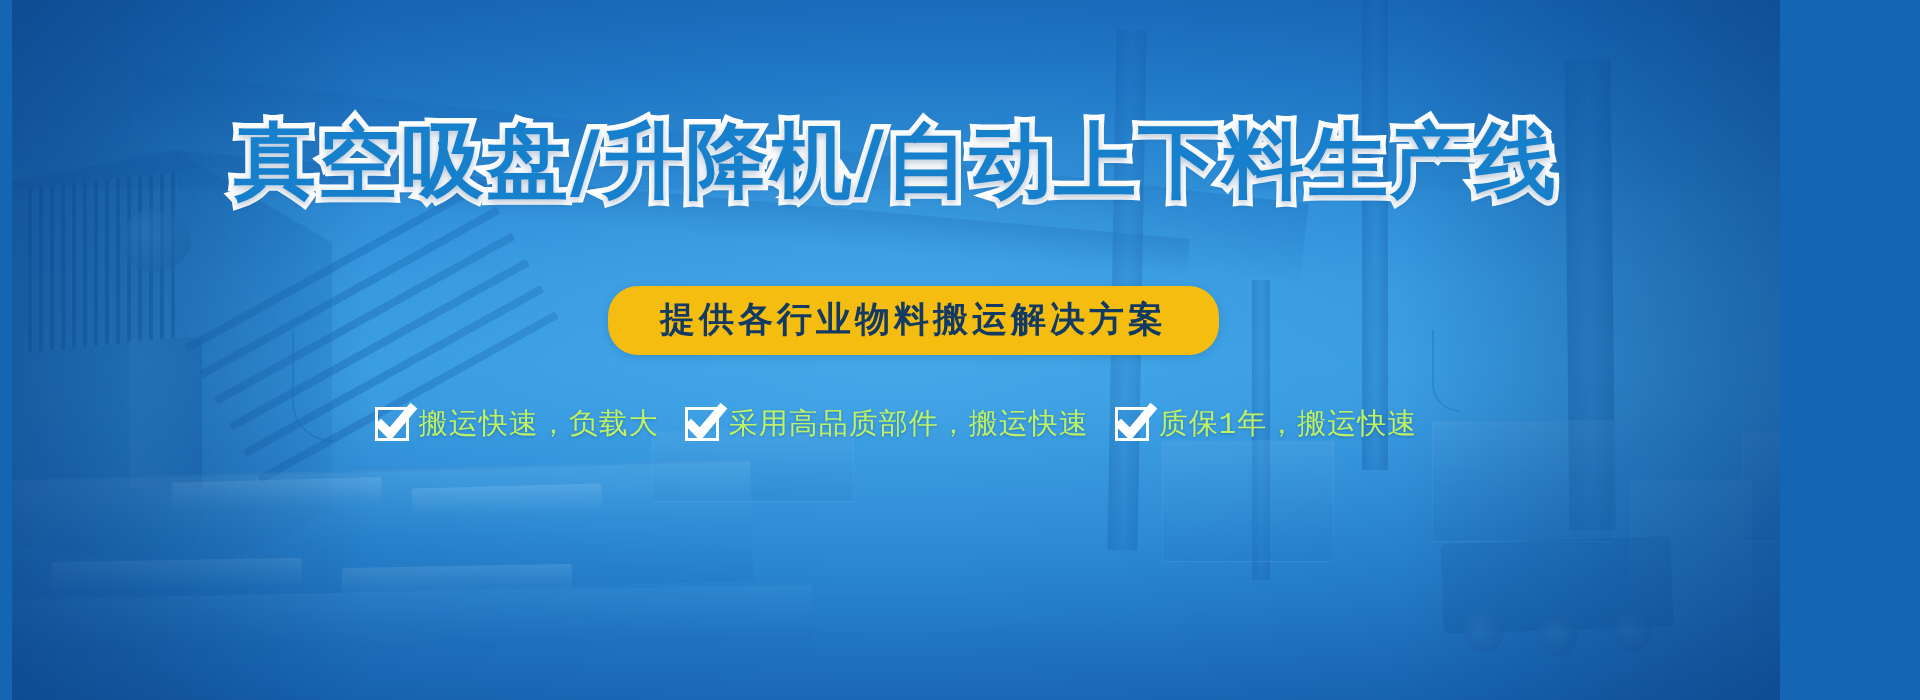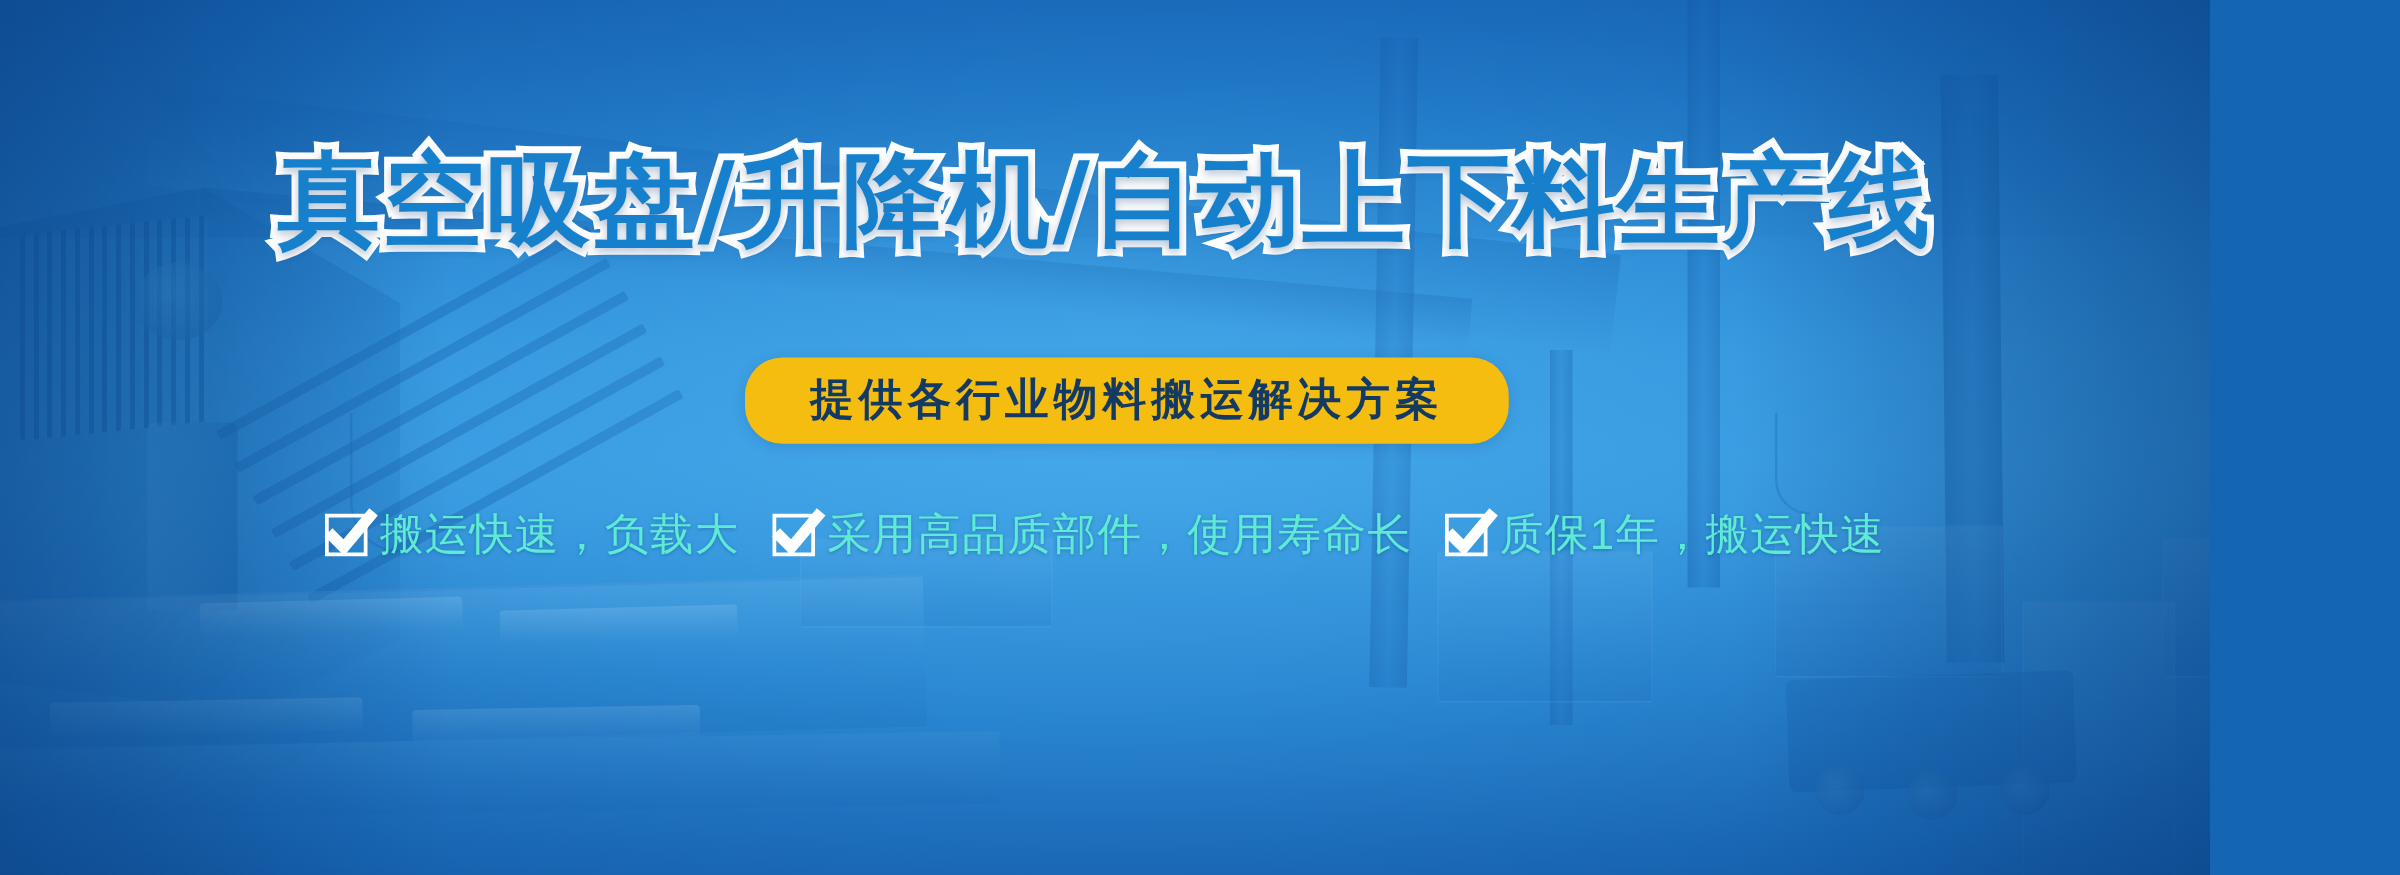--- a/index.html
+++ b/index.html
@@ -8,20 +8,21 @@
     width:1920px;height:700px;overflow:hidden;
     font-family:"Liberation Sans","DejaVu Sans",sans-serif;
     background:#1565b5;
   }
 
   .banner{
     position:relative;
     width:1768px;height:700px;
     overflow:hidden;
     background:#1b6fbd;
+    margin-left:12px;
   }
 
   
   .photo-layer{
     position:absolute;inset:0;
     overflow:hidden;
   }
 
   
   .photo-base{
@@ -245,24 +246,24 @@
   .check-icon{
     width:34px;height:34px;
     flex:0 0 34px;
     border:3px solid #ffffff;
     box-sizing:border-box;
     display:block;
     position:relative;
   }
   .check-icon svg{position:absolute;left:-6px;top:-9px;}
   .feature-label{
-    color:#5eead4;
-    font-size:35px;
+    color:#bef264;
+    font-size:29px;
     letter-spacing:1px;
-    font-family:Liberation Sans, sans-serif;
+    font-family:Liberation Mono, monospace;
     text-shadow:0 1px 3px rgba(10,56,112,.35);
   }
 </style>
 </head>
 <body>
 
 <div class="banner">
 
   <div class="photo-layer">
     <div class="photo-base"></div>
@@ -337,21 +338,21 @@
         </span>
         <span class="feature-label">搬运快速，负载大</span>
       </div>
 
       <div class="feature">
         <span class="check-icon">
           <svg width="46" height="46" viewBox="0 0 46 46" aria-hidden="true">
             <path d="M9 24 L18 33 L39 8" fill="none" stroke="#ffffff" stroke-width="9" stroke-linecap="square" stroke-linejoin="miter"></path>
           </svg>
         </span>
-        <span class="feature-label">采用高品质部件，使用寿命长</span>
+        <span class="feature-label">采用高品质部件，搬运快速</span>
       </div>
 
       <div class="feature">
         <span class="check-icon">
           <svg width="46" height="46" viewBox="0 0 46 46" aria-hidden="true">
             <path d="M9 24 L18 33 L39 8" fill="none" stroke="#ffffff" stroke-width="9" stroke-linecap="square" stroke-linejoin="miter"></path>
           </svg>
         </span>
         <span class="feature-label">质保1年，搬运快速</span>
       </div>

